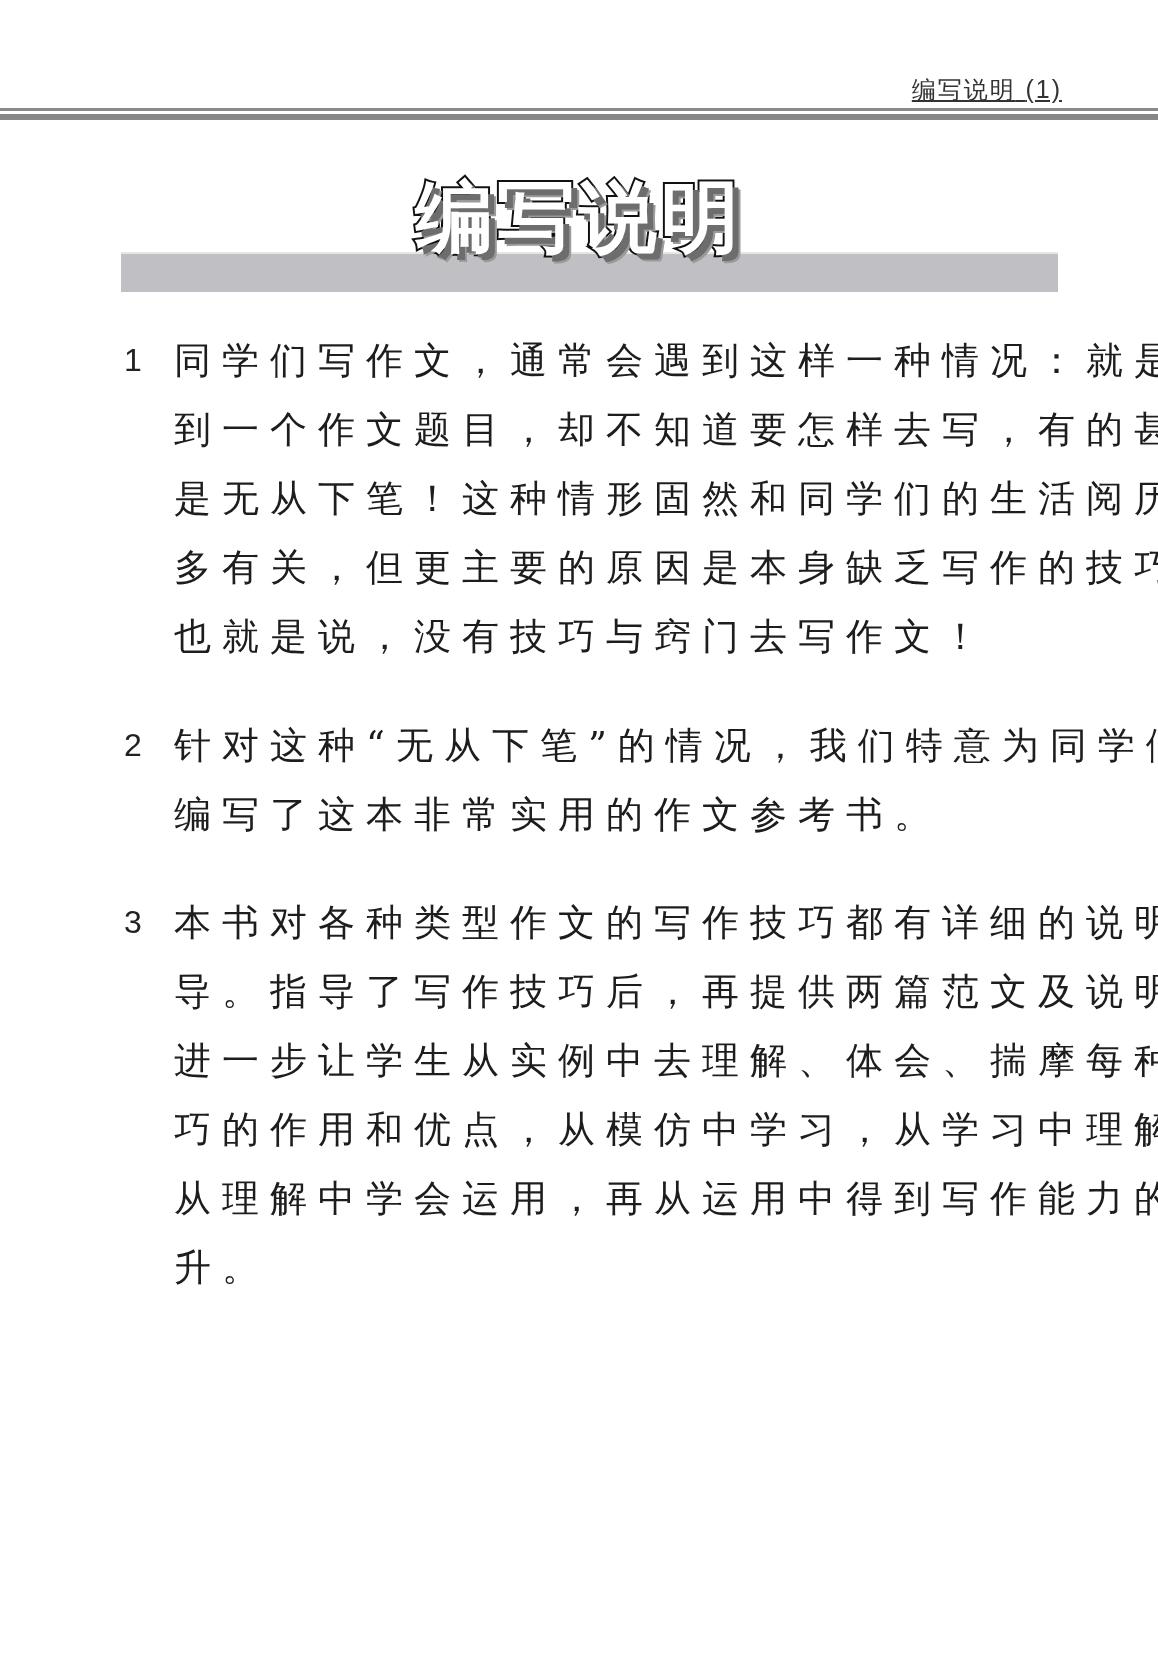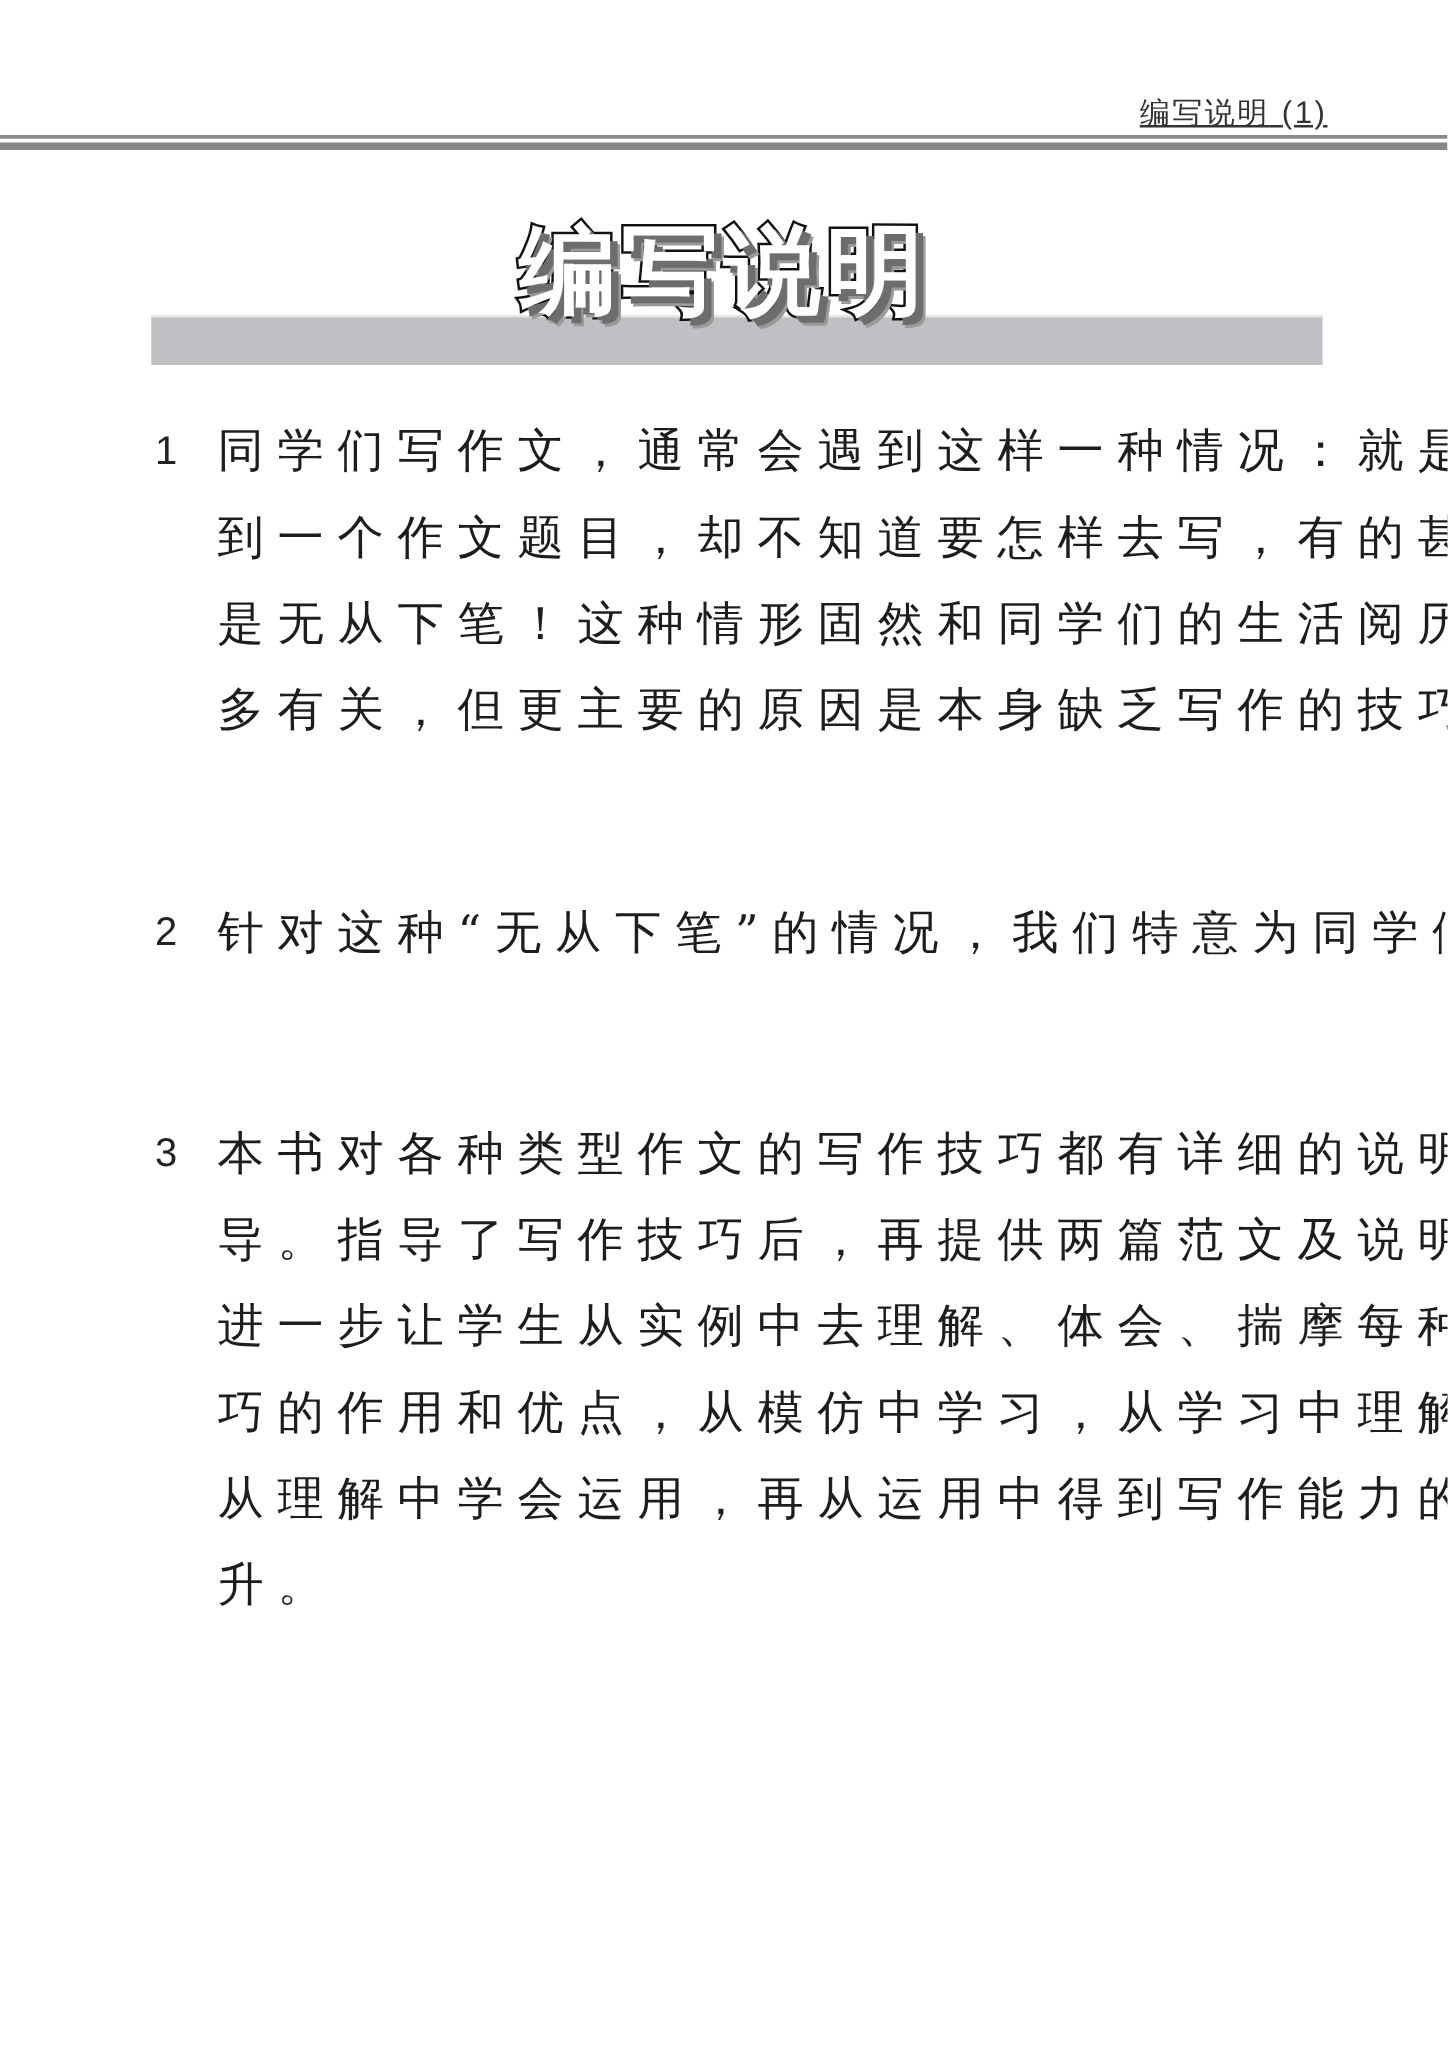--- a/index.html
+++ b/index.html
@@ -55,27 +55,29 @@
 <div class="title-bar"></div>
 <div class="title">编写说明</div>
 
 <div class="item" style="top: 326px;">
   <span class="num">1</span>
   <div class="para">
     <span class="line">同学们写作文，通常会遇到这样一种情况：就是看</span>
     <span class="line">到一个作文题目，却不知道要怎样去写，有的甚至</span>
     <span class="line">是无从下笔！这种情形固然和同学们的生活阅历不</span>
     <span class="line">多有关，但更主要的原因是本身缺乏写作的技巧，</span>
+    <span class="line">也就是说，没有技巧与窍门去写作文！</span>
   </div>
 </div>
 
 <div class="item" style="top: 711px;">
   <span class="num">2</span>
   <div class="para">
     <span class="line">针对这种“无从下笔”的情况，我们特意为同学们</span>
+    <span class="line">编写了这本非常实用的作文参考书。</span>
   </div>
 </div>
 
 <div class="item" style="top: 888px;">
   <span class="num">3</span>
   <div class="para">
     <span class="line">本书对各种类型作文的写作技巧都有详细的说明指</span>
     <span class="line">导。指导了写作技巧后，再提供两篇范文及说明，</span>
     <span class="line">进一步让学生从实例中去理解、体会、揣摩每种技</span>
     <span class="line">巧的作用和优点，从模仿中学习，从学习中理解，</span>

